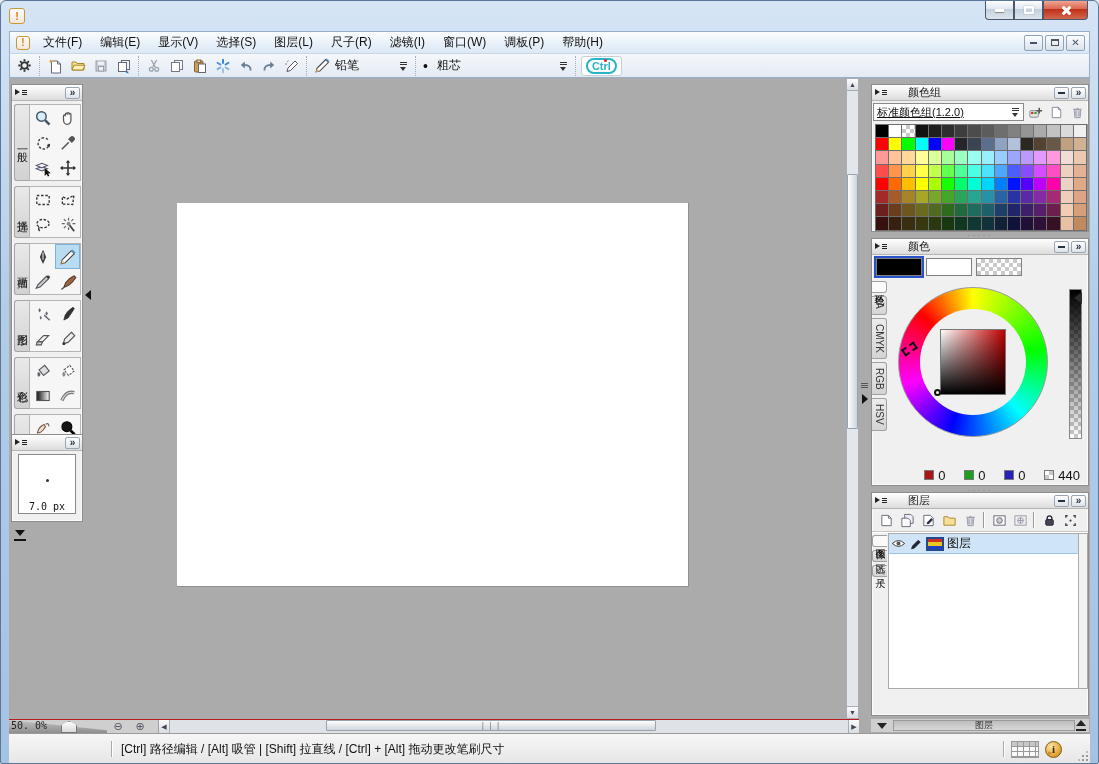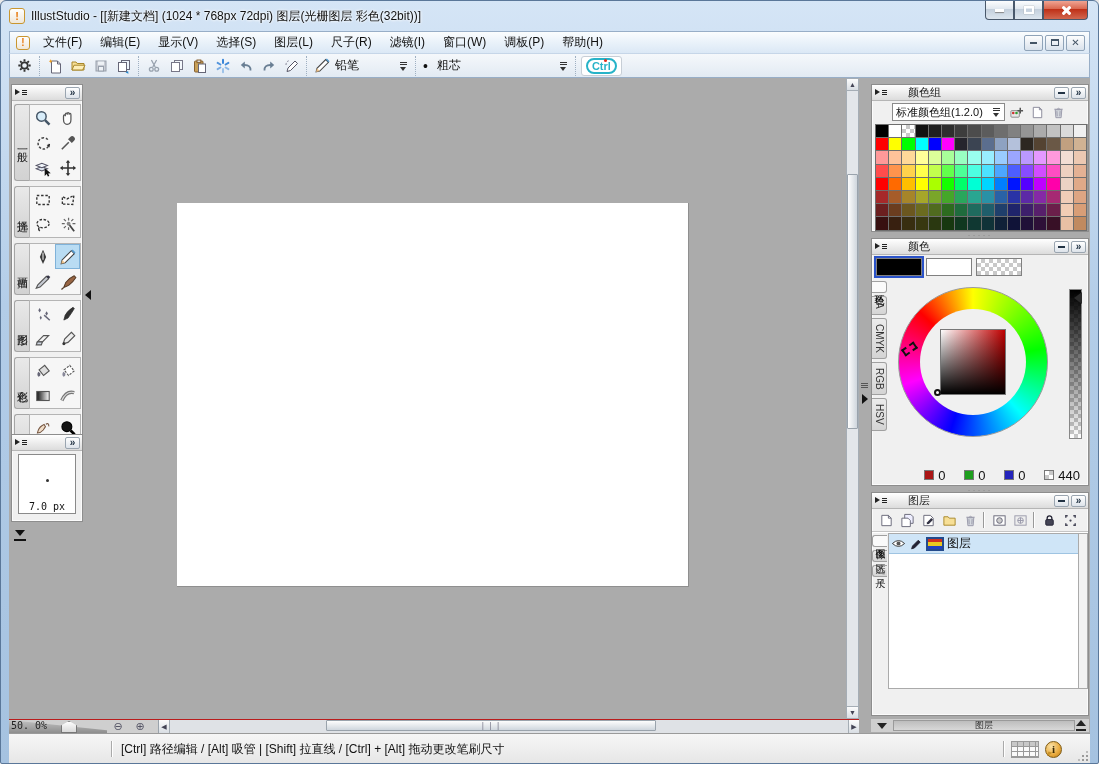--- a/index.html
+++ b/index.html
@@ -102,21 +102,21 @@
   .zhandle{position:absolute;left:52px;top:1px;width:16px;height:12px;background:linear-gradient(#fdfdfd,#d9d9d9);
     border:1px solid #777;clip-path:polygon(50% 0,100% 38%,100% 100%,0 100%,0 38%);z-index:3;}
   .zbtn{position:absolute;top:0px;width:18px;height:13px;font-size:11px;color:#556;display:flex;align-items:center;justify-content:center;}
   .hthumb{height:11px;margin-top:0px;background:linear-gradient(#fdfdfd,#cfd6dd);border:1px solid #9aa3ac;border-radius:1px;
     display:flex;align-items:center;justify-content:center;color:#778;font-size:8px;letter-spacing:1px;}
   
   .dock{position:absolute;left:862px;top:0;width:221px;height:655px;}
   .dots{position:absolute;left:0;right:3px;text-align:center;color:#8a8a8a;font-size:9px;line-height:5px;letter-spacing:2px;}
   
   .p1{left:0;right:3px;top:6px;height:148px;}
-  .selrow{display:flex;align-items:center;padding:2px 20px;}
+  .selrow{display:flex;align-items:center;padding:2px 1px;text-decoration:underline;}
   .selbox{flex:1;height:18px;background:#fff;border:1px solid #8a8a8a;display:flex;align-items:center;padding:0 3px;font-size:11px;white-space:nowrap;overflow:hidden;}
   .mini{width:19px;height:17px;border-radius:2px;display:flex;align-items:center;justify-content:center;margin-left:2px;}
   .swwrap{display:flex;margin:1px 3px;}
   .swgrid{display:grid;grid-template-columns:repeat(16,12.2px);grid-auto-rows:12.2px;gap:1px;background:#6e6e6e;border:1px solid #6e6e6e;}
   .sw{width:12.2px;height:12.2px;}
   .swstrip{width:11px;background:#f7f7f7;border:1px solid #999;border-left:none;}
   
   .p2{left:0;right:3px;top:160px;height:248px;}
   .chiprow{display:flex;align-items:center;padding:3px 4px;gap:4px;}
   .chip{width:46px;height:18px;border:1px solid #808080;}
@@ -201,21 +201,20 @@
       <defs>
     <linearGradient id="gd" x1="0" y1="0" x2="1" y2="0">
           <stop offset="0" stop-color="#111"></stop>
           <stop offset="1" stop-color="#fff"></stop>
         </linearGradient>
   </defs>
     </svg>
 
   <div class="titlebar">
     <div class="appicon">!</div>
-    <div class="titletext">IllustStudio - [[新建文档] (1024 * 768px 72dpi)   图层(光栅图层 彩色(32bit))]</div>
     <div class="winbtns">
       <div class="wbtn">
           <div class="gmin"></div>
         </div>
       <div class="wbtn">
           <div class="gmax"></div>
         </div>
       <div class="wbtn close">
           <div class="gx"></div>
         </div>

